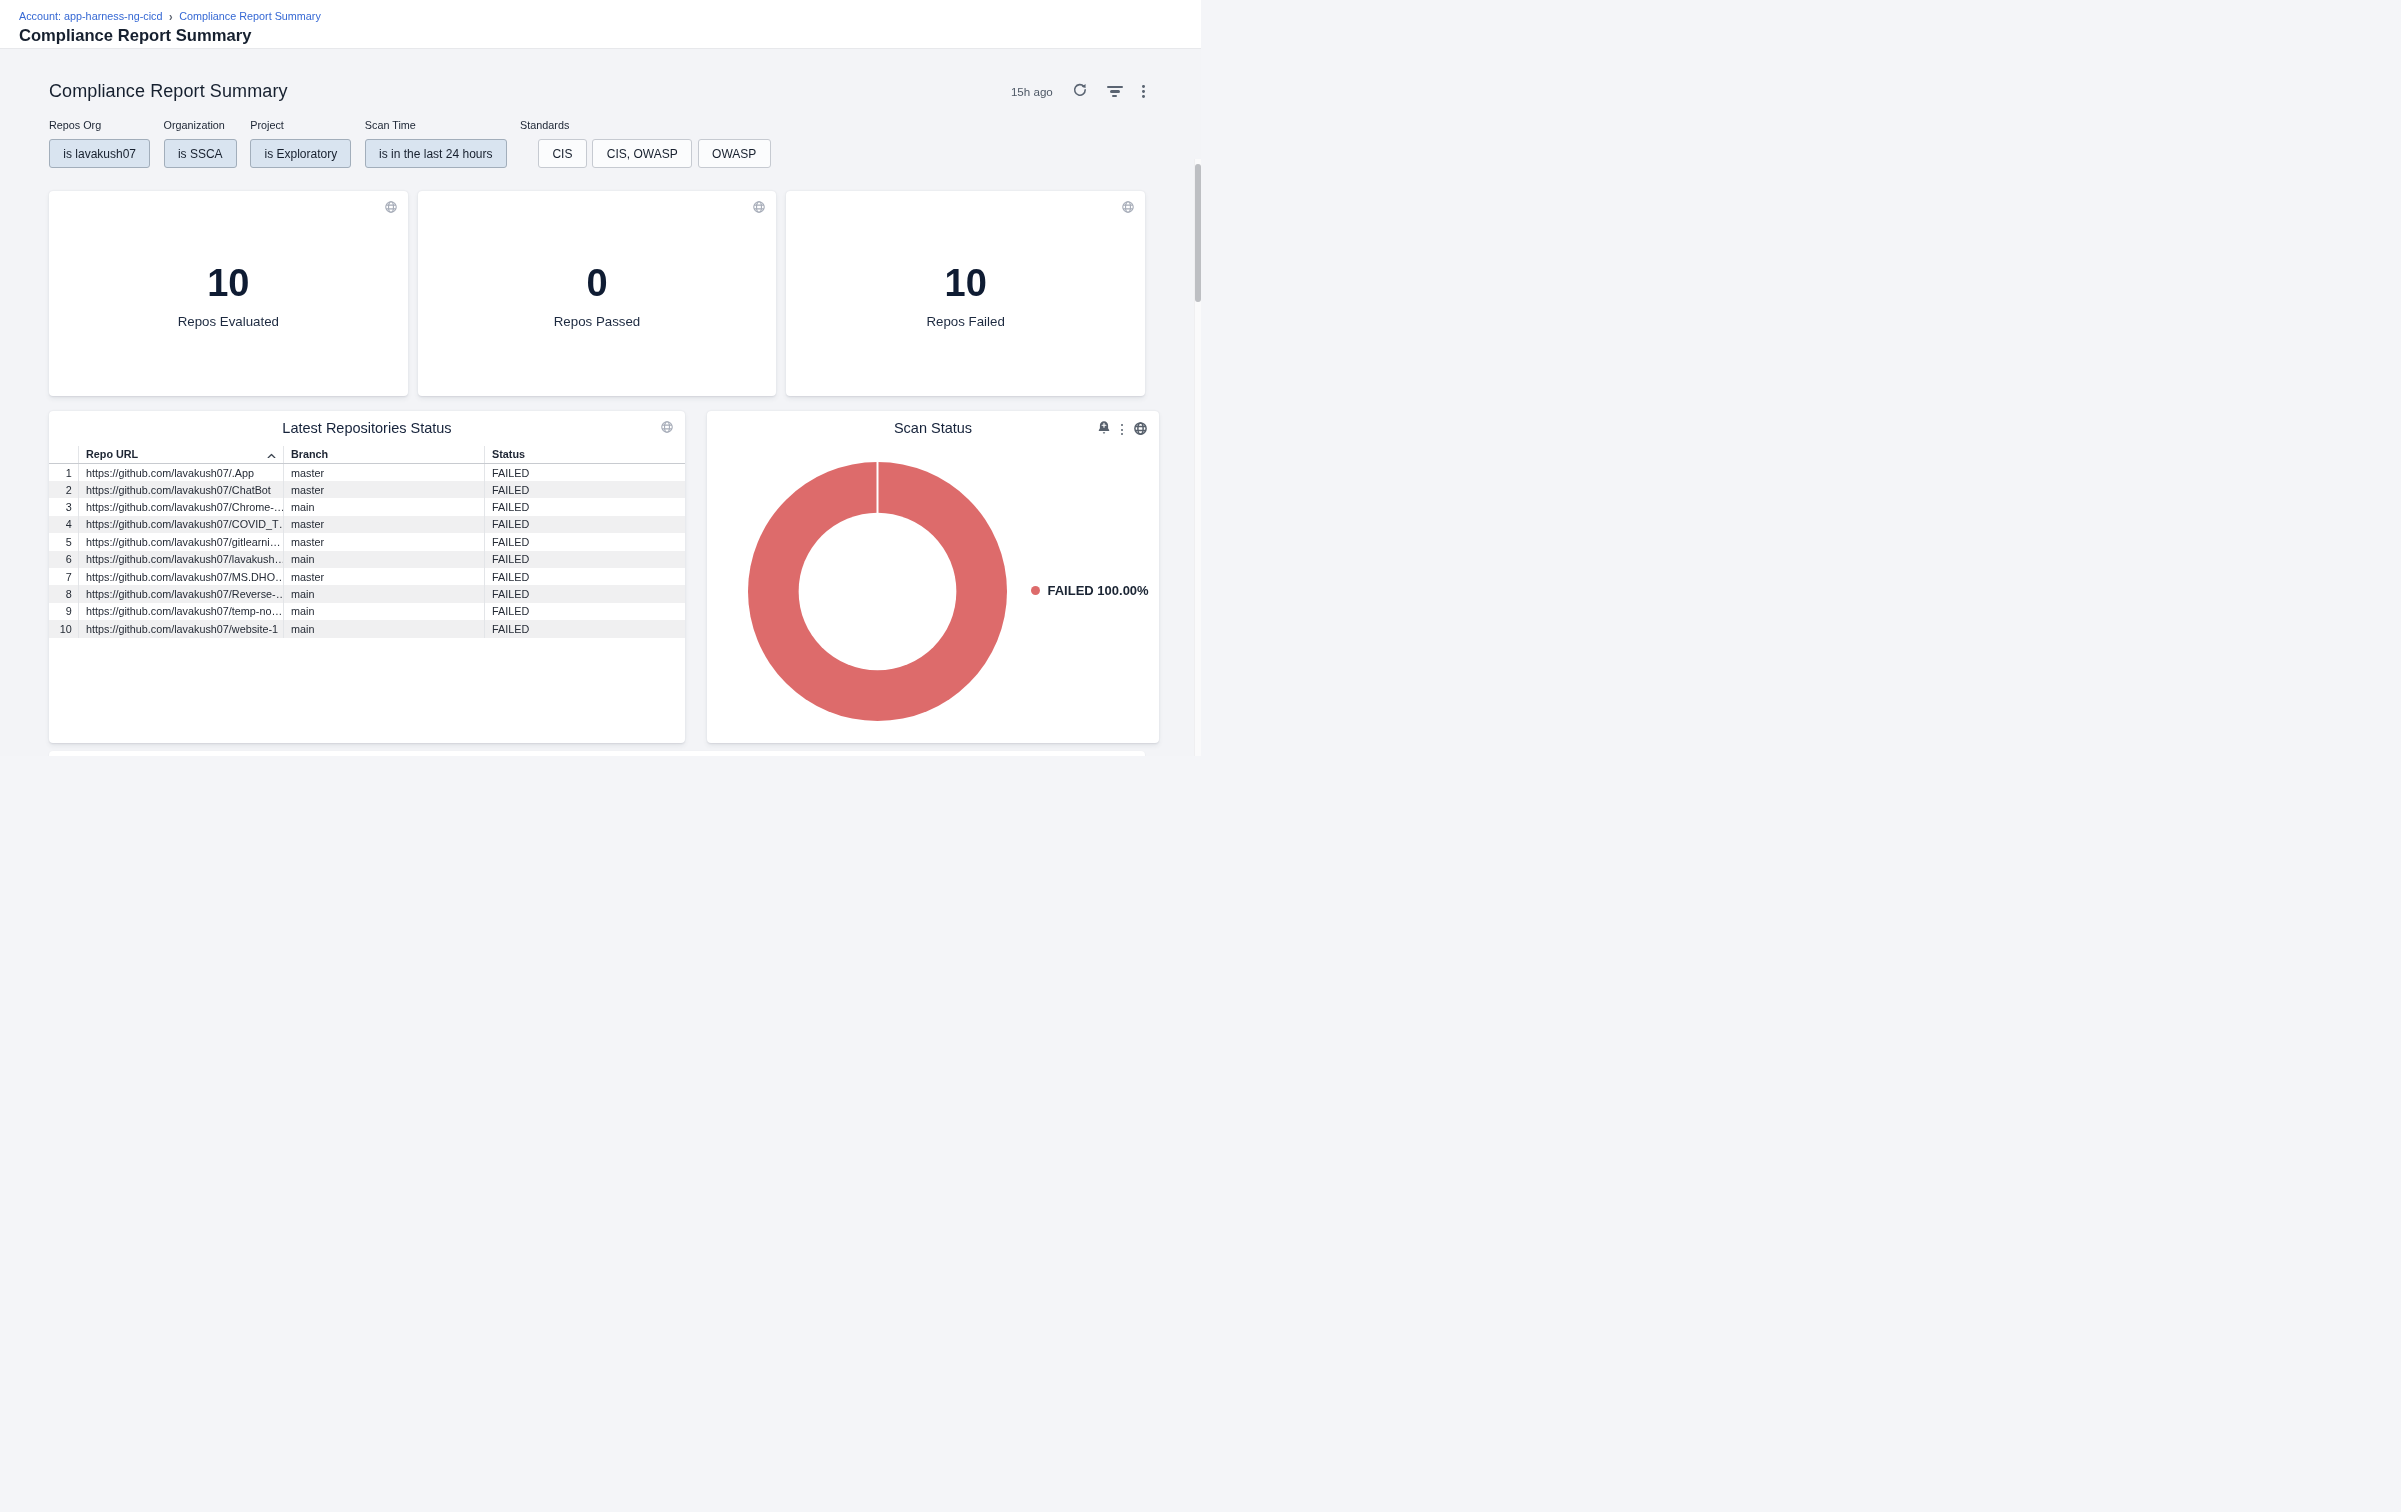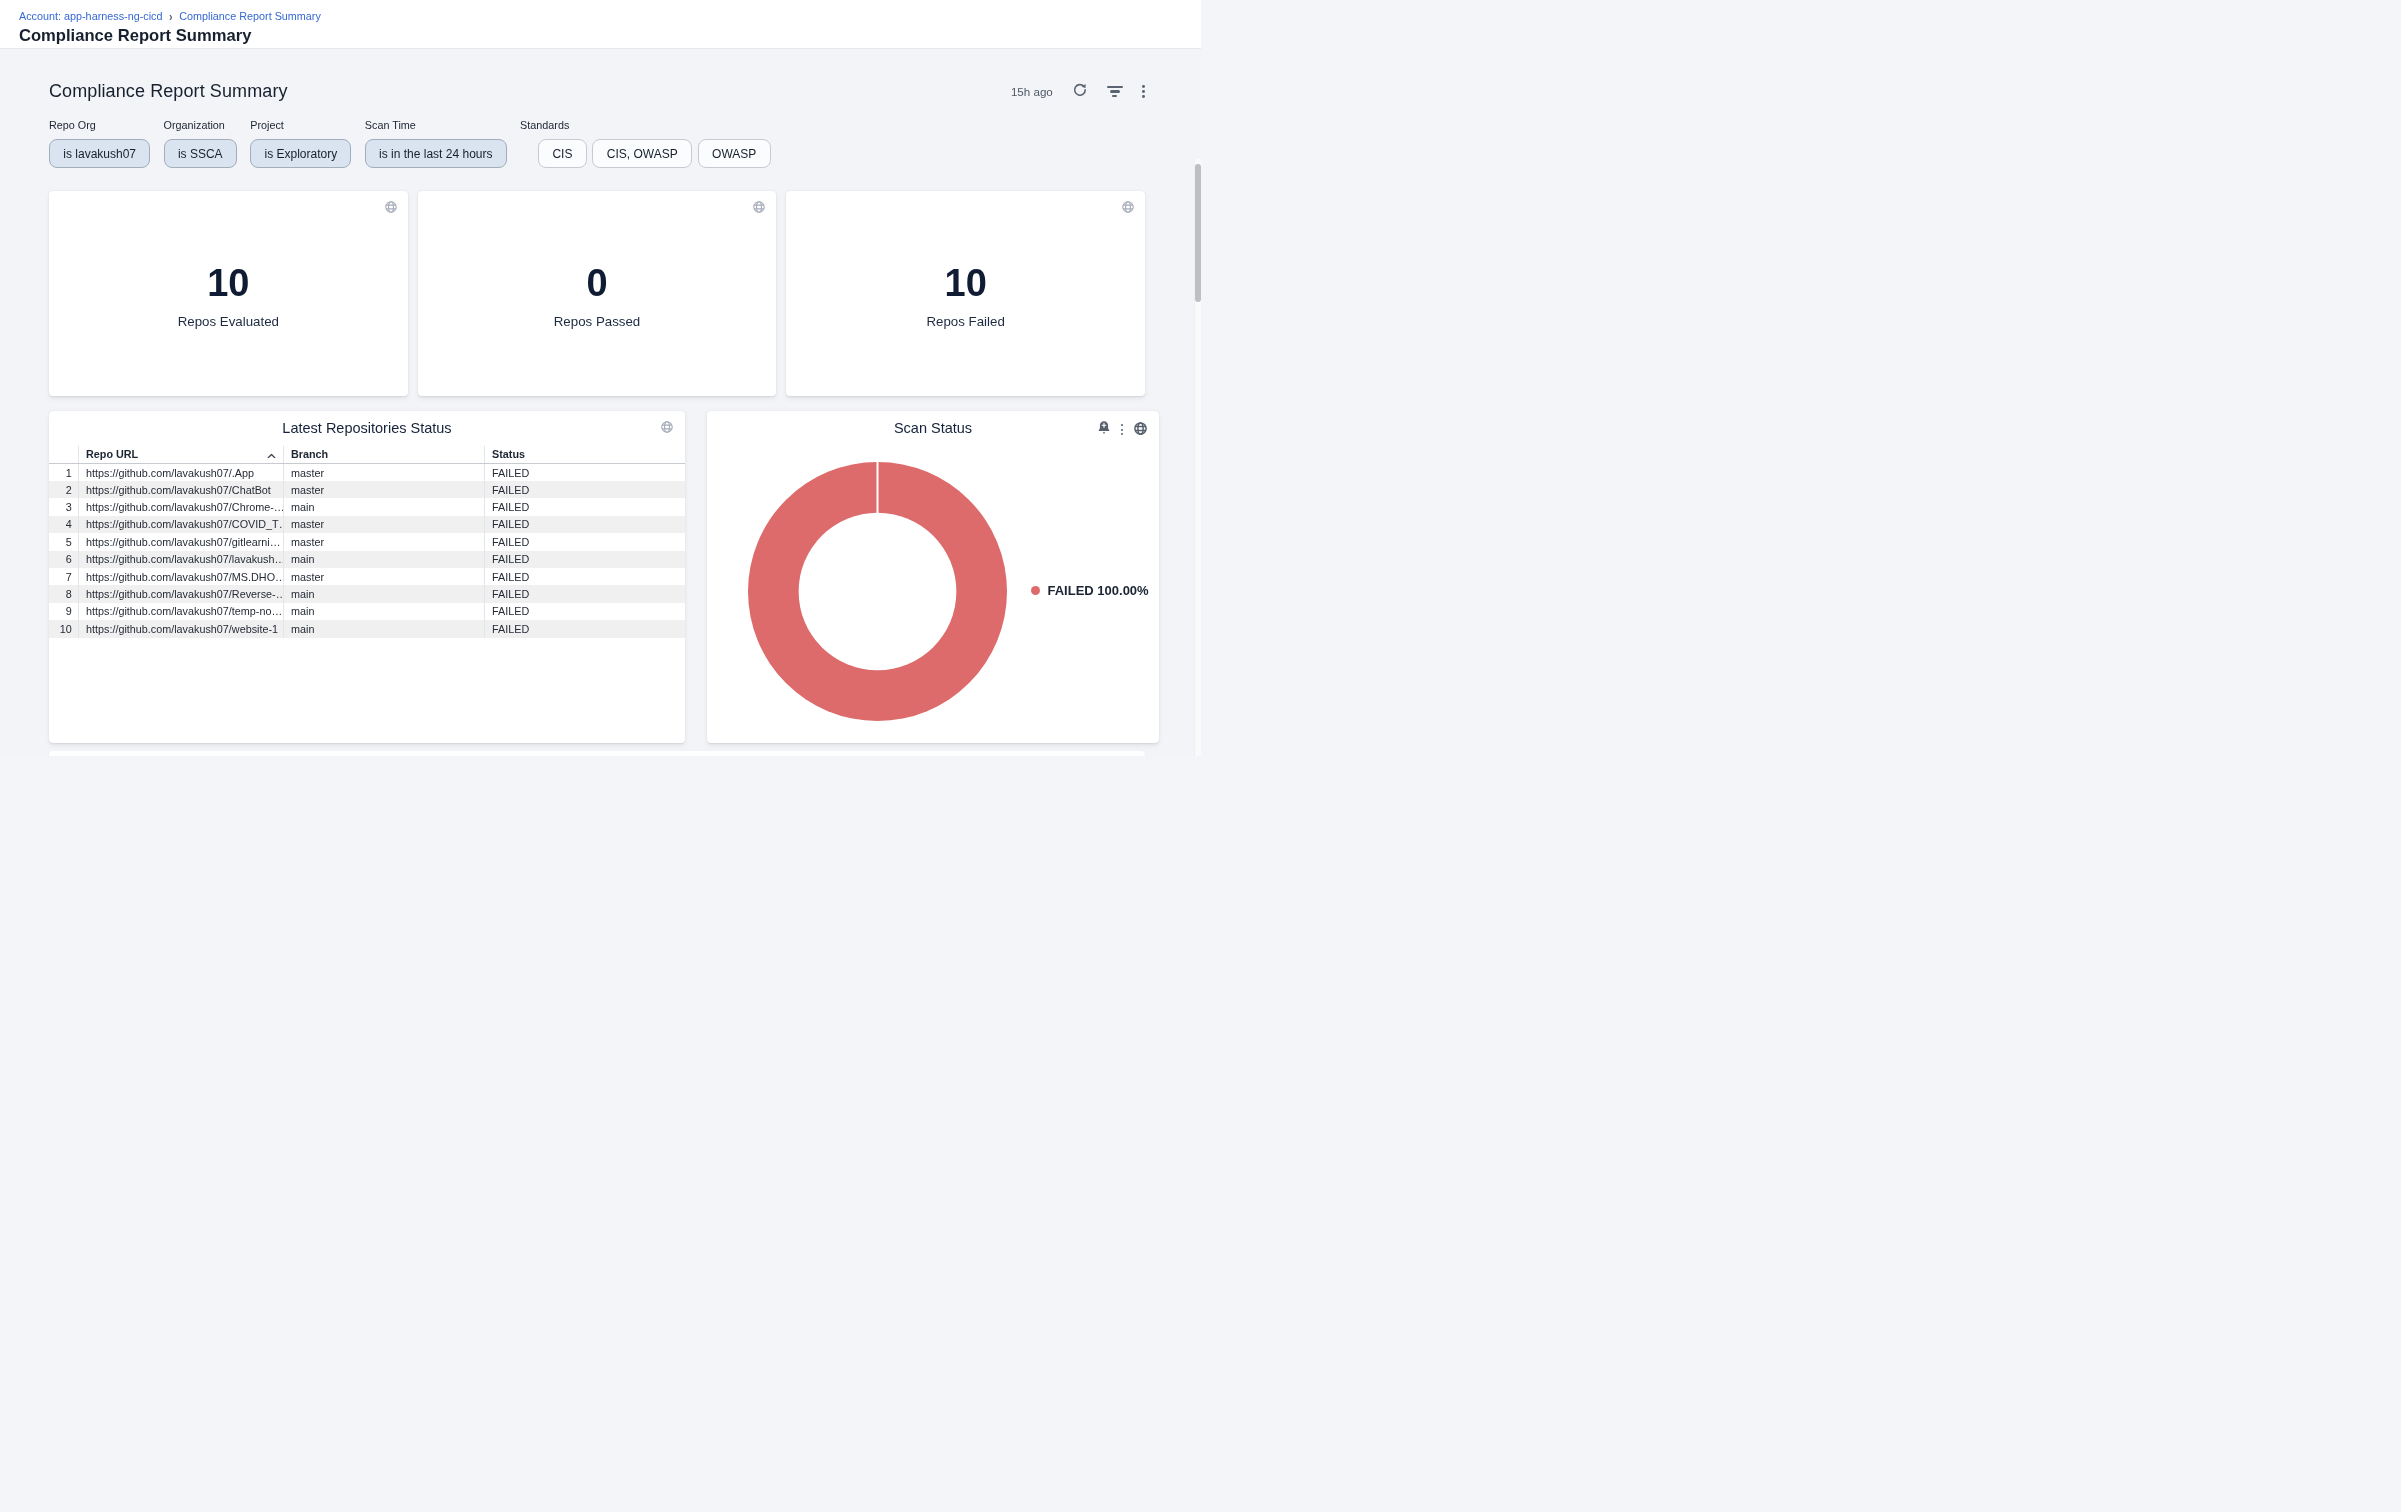--- a/index.html
+++ b/index.html
@@ -39,21 +39,21 @@
   .kebab { display:flex; flex-direction:column; gap:2.3px; align-items:center; }
   .kebab i { width:2.8px; height:2.8px; border-radius:50%; background:#5A6472; }
   .kebab.small i { width:2.3px; height:2.3px; background:#57606C; }
 
   
   .filters-row { display:flex; gap:13.3px; margin-top:15px; }
   .filter-group .flabel { font-size:10.8px; color:#1B2433; margin-bottom:8.3px; }
   .chip-row { display:flex; gap:5.8px;padding-left:18px; }
   .chip {
     height:29px; display:inline-flex; align-items:center; justify-content:center;
-    padding:0 13.3px; border-radius:8px; font-size:12px; font-weight:500;
+    padding:0 13.3px; border-radius:3px; font-size:12px; font-weight:500;
     color:#17202E; background:#FBFCFD; border:0.8px solid #C6CAD1; cursor:pointer; white-space:nowrap;
   }
   .chip.active { background:#D9E4F0; border-color:#A2AEBB; }
 
   
   .card {
     background:#FFFFFF; border-radius:4.1px; position:relative;
     box-shadow:0 0.8px 1.7px rgba(40,50,70,.10), 0 2.5px 5px rgba(40,50,70,.07);
   }
   .stats-row { display:grid; grid-template-columns:1fr 1fr 1fr; gap:10px; margin-top:23px; height:205px; }
@@ -135,21 +135,21 @@
           <span class="kebab">
               <i></i>
               <i></i>
               <i></i>
             </span>
         </button>
       </div>
     </div>
 
     <div class="filters-row" id="filters-row">
-        <div class="filter-group"><div class="flabel">Repo Org</div><button class="chip active">is lavakush07</button></div>
+        <div class="filter-group"><div class="flabel">Repos Org</div><button class="chip active">is lavakush07</button></div>
         <div class="filter-group"><div class="flabel">Organization</div><button class="chip active">is SSCA</button></div>
         <div class="filter-group"><div class="flabel">Project</div><button class="chip active">is Exploratory</button></div>
         <div class="filter-group"><div class="flabel">Scan Time</div><button class="chip active">is in the last 24 hours</button></div>
         <div class="filter-group">
           <div class="flabel">Standards</div>
           <div class="chip-row">
             <button class="chip">CIS</button>
             <button class="chip">CIS, OWASP</button>
             <button class="chip">OWASP</button>
           </div>

